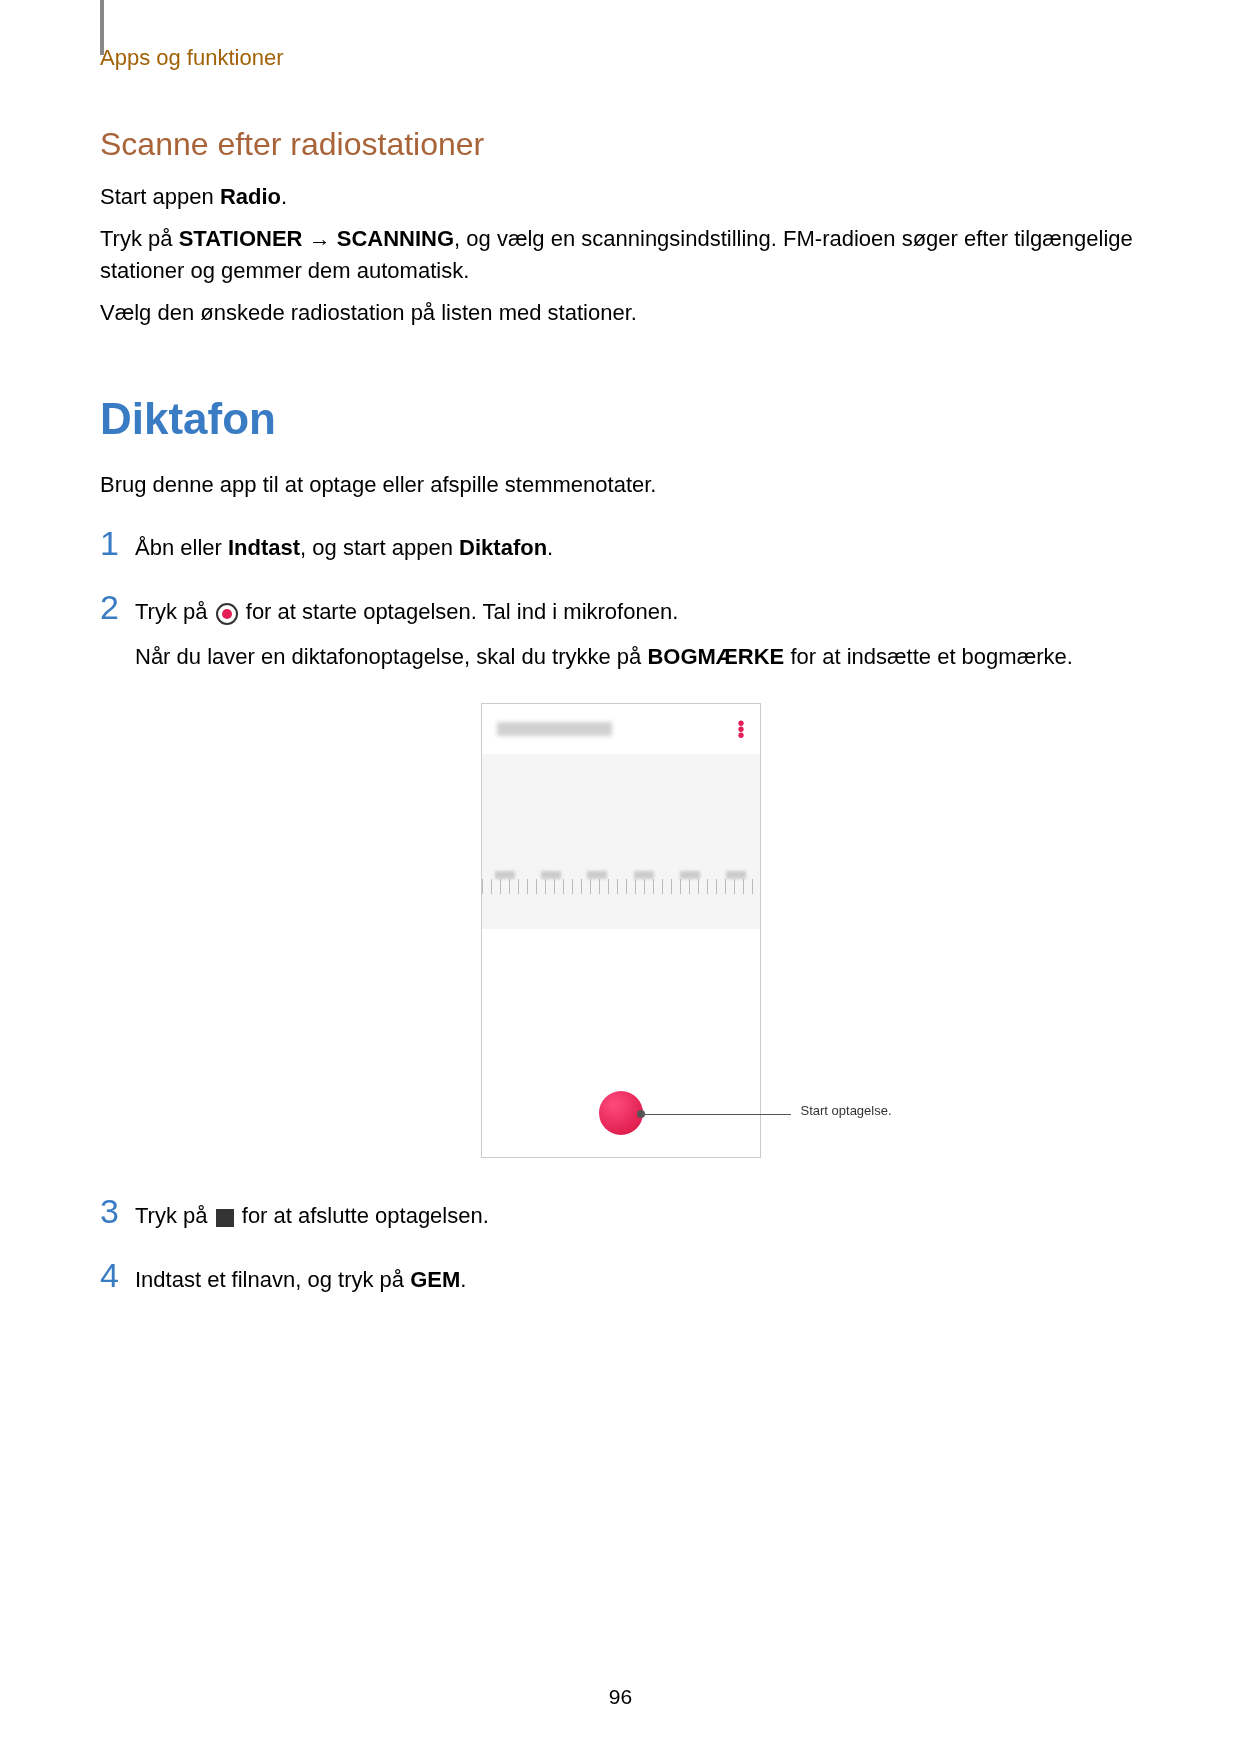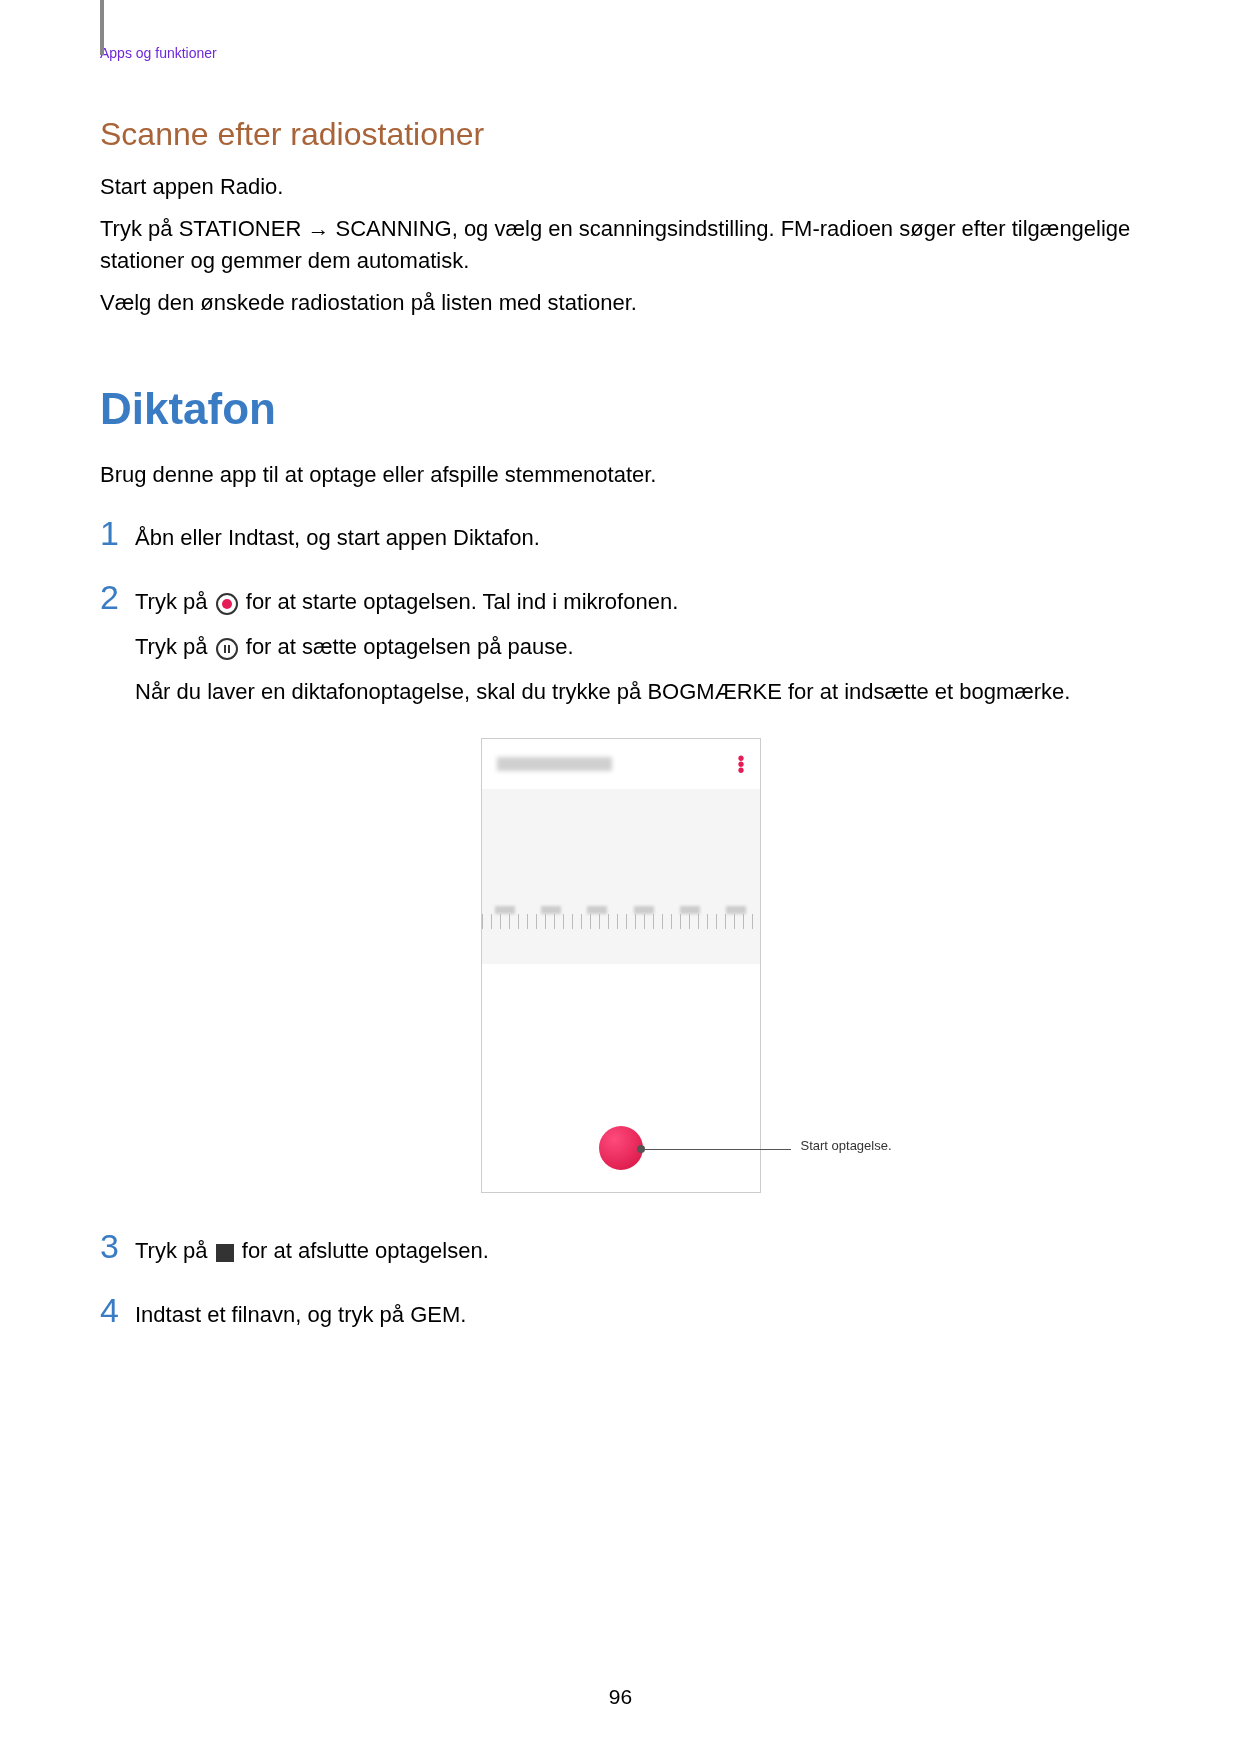--- a/index.html
+++ b/index.html
@@ -18,38 +18,38 @@
     }
     .header-marker {
       position: absolute;
       left: 100px;
       top: 0;
       width: 4px;
       height: 55px;
       background: #888;
     }
     .breadcrumb {
-      color: #6d28d9;
-      font-size: 14px;
+      color: #a16207;
+      font-size: 22px;
       margin-bottom: 55px;
       margin-top: 5px;
     }
     .h2-brown {
       color: #a86438;
       font-size: 32px;
       font-weight: normal;
       margin-bottom: 18px;
     }
     .body-text {
       font-size: 22px;
       line-height: 1.45;
       margin-bottom: 10px;
     }
     .bold {
-      font-weight: normal;
+      font-weight: bold;
     }
     .h1-blue {
       color: #3a7cc4;
       font-size: 44px;
       font-weight: bold;
       margin-top: 65px;
       margin-bottom: 25px;
     }
     .numbered-item {
       display: flex;
@@ -247,23 +247,20 @@
   <div class="item-content">
     <span>Åbn eller </span><span class="bold">Indtast</span><span>, og start appen </span><span class="bold">Diktafon</span><span>.</span>
   </div>
 </div>
 
 <div class="numbered-item">
   <div class="big-number">2</div>
   <div class="item-content">
     <p style="margin-bottom:12px">
       <span>Tryk på </span><span class="icon-record"></span><span> for at starte optagelsen. Tal ind i mikrofonen.</span>
-    </p>
-    <p style="margin-bottom:12px">
-      <span>Tryk på </span><span class="icon-pause"></span><span> for at sætte optagelsen på pause.</span>
     </p>
     <p>
       <span>Når du laver en diktafonoptagelse, skal du trykke på </span><span class="bold">BOGMÆRKE</span><span> for at indsætte et bogmærke.</span>
     </p>
   </div>
 </div>
 
 <div class="phone-container">
   <div class="phone-mock">
     <div class="phone-header">

